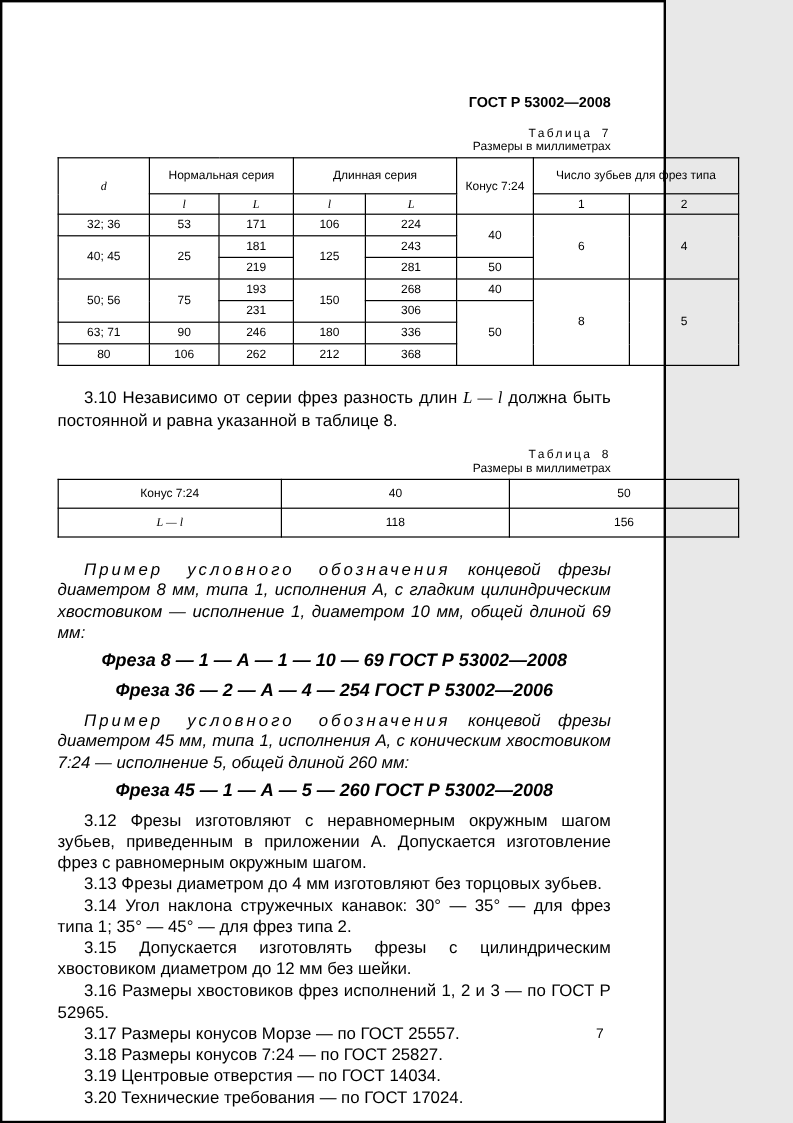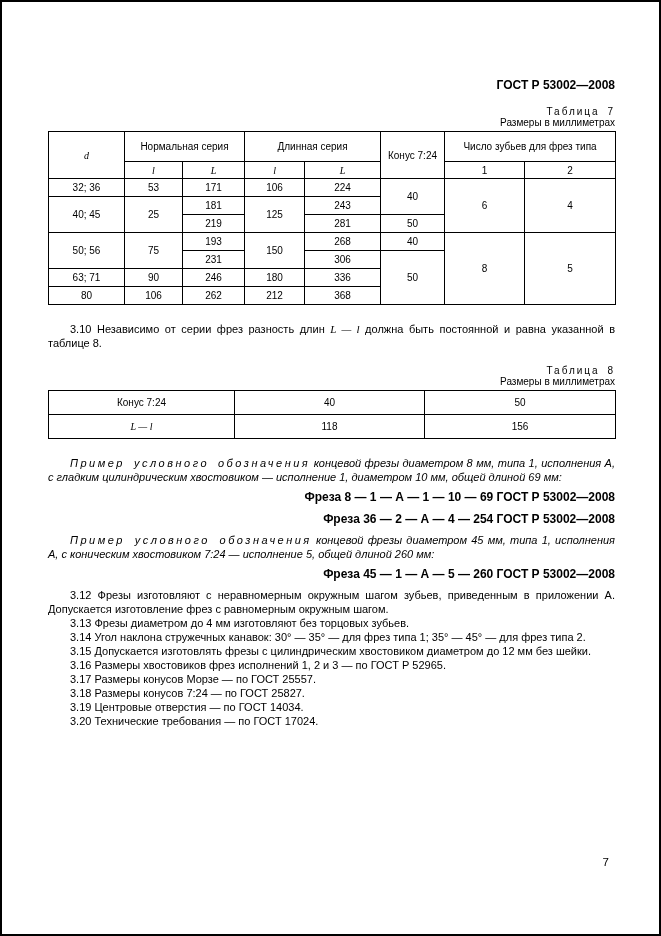--- a/index.html
+++ b/index.html
@@ -1,19 +1,19 @@
 <!DOCTYPE html>
 <html><head>
 <meta charset="utf-8">
 <style>
   * { box-sizing: border-box; }
   html, body { margin: 0; padding: 0; background: #e8e8e8; }
   .page {
     position: relative;
-    width: 661px;
+    width: 555px;
     height: 936px;
     background: #fff;
     border: 2px solid #000;
     font-family: "Liberation Sans", sans-serif;
     color: #000;
     padding: 76px 44px 0 46px;
   }
   .doc-header {
     text-align: right;
     font-weight: bold;
@@ -47,33 +47,34 @@
   .t7 thead tr.hrow1 th { height: 30px; }
   .t7 thead tr.hrow2 th { height: 17px; }
   .t7 tbody td { height: 18px; }
   .t8 { margin-bottom: 18px; }
   .t8 td { height: 24px; }
   .var {
     font-family: "Liberation Serif", serif;
     font-style: italic;
   }
   .body-p {
-    font-size: 11px;
+    font-size: 14px;
     line-height: 1.27;
     text-align: justify;
     text-indent: 22px;
     margin: 0;
   }
   .mb { margin-bottom: 14px; }
   .example { font-style: italic; }
   .example .lead { letter-spacing: 2.5px; word-spacing: 3px; }
   .designation {
-    font-size: 12px;
+    font-size: 15px;
+    font-style: italic;
     font-weight: bold;
-    text-align: right;
+    text-align: center;
     text-indent: 0;
     margin: 5px 0 8px 0;
   }
   .page-number {
     position: absolute;
     right: 50px;
     bottom: 66px;
     font-size: 11.5px;
   }
 </style>
@@ -195,21 +196,21 @@
         <td class="var">L — l</td>
         <td>118</td>
         <td>156</td>
       </tr>
     </tbody>
   </table>
 
   <p class="body-p example"><span class="lead">Пример условного обозначения</span><span> концевой фрезы диаметром 8 мм, типа 1, исполнения А, с гладким цилиндрическим хвостовиком — исполнение 1, диаметром 10 мм, общей длиной 69 мм:</span></p>
   <p class="designation">Фреза 8 — 1 — А — 1 — 10 — 69 ГОСТ Р 53002—2008</p>
 
-  <p class="designation">Фреза 36 — 2 — А — 4 — 254 ГОСТ Р 53002—2008</p>
+  <p class="designation">Фреза 36 — 2 — А — 4 — 254 ГОСТ Р 53002—2006</p>
 
   <p class="body-p example"><span class="lead">Пример условного обозначения</span><span> концевой фрезы диаметром 45 мм, типа 1, исполнения А, с коническим хвостовиком 7:24 — исполнение 5, общей длиной 260 мм:</span></p>
   <p class="designation">Фреза 45 — 1 — А — 5 — 260 ГОСТ Р 53002—2008</p>
 
   <p class="body-p">3.12 Фрезы изготовляют с неравномерным окружным шагом зубьев, приведенным в приложении А. Допускается изготовление фрез с равномерным окружным шагом.</p>
   <p class="body-p">3.13 Фрезы диаметром до 4 мм изготовляют без торцовых зубьев.</p>
   <p class="body-p">3.14 Угол наклона стружечных канавок: 30° — 35° — для фрез типа 1; 35° — 45° — для фрез типа 2.</p>
   <p class="body-p">3.15 Допускается изготовлять фрезы с цилиндрическим хвостовиком диаметром до 12 мм без шейки.</p>
   <p class="body-p">3.16 Размеры хвостовиков фрез исполнений 1, 2 и 3 — по ГОСТ Р 52965.</p>
   <p class="body-p">3.17 Размеры конусов Морзе — по ГОСТ 25557.</p>

